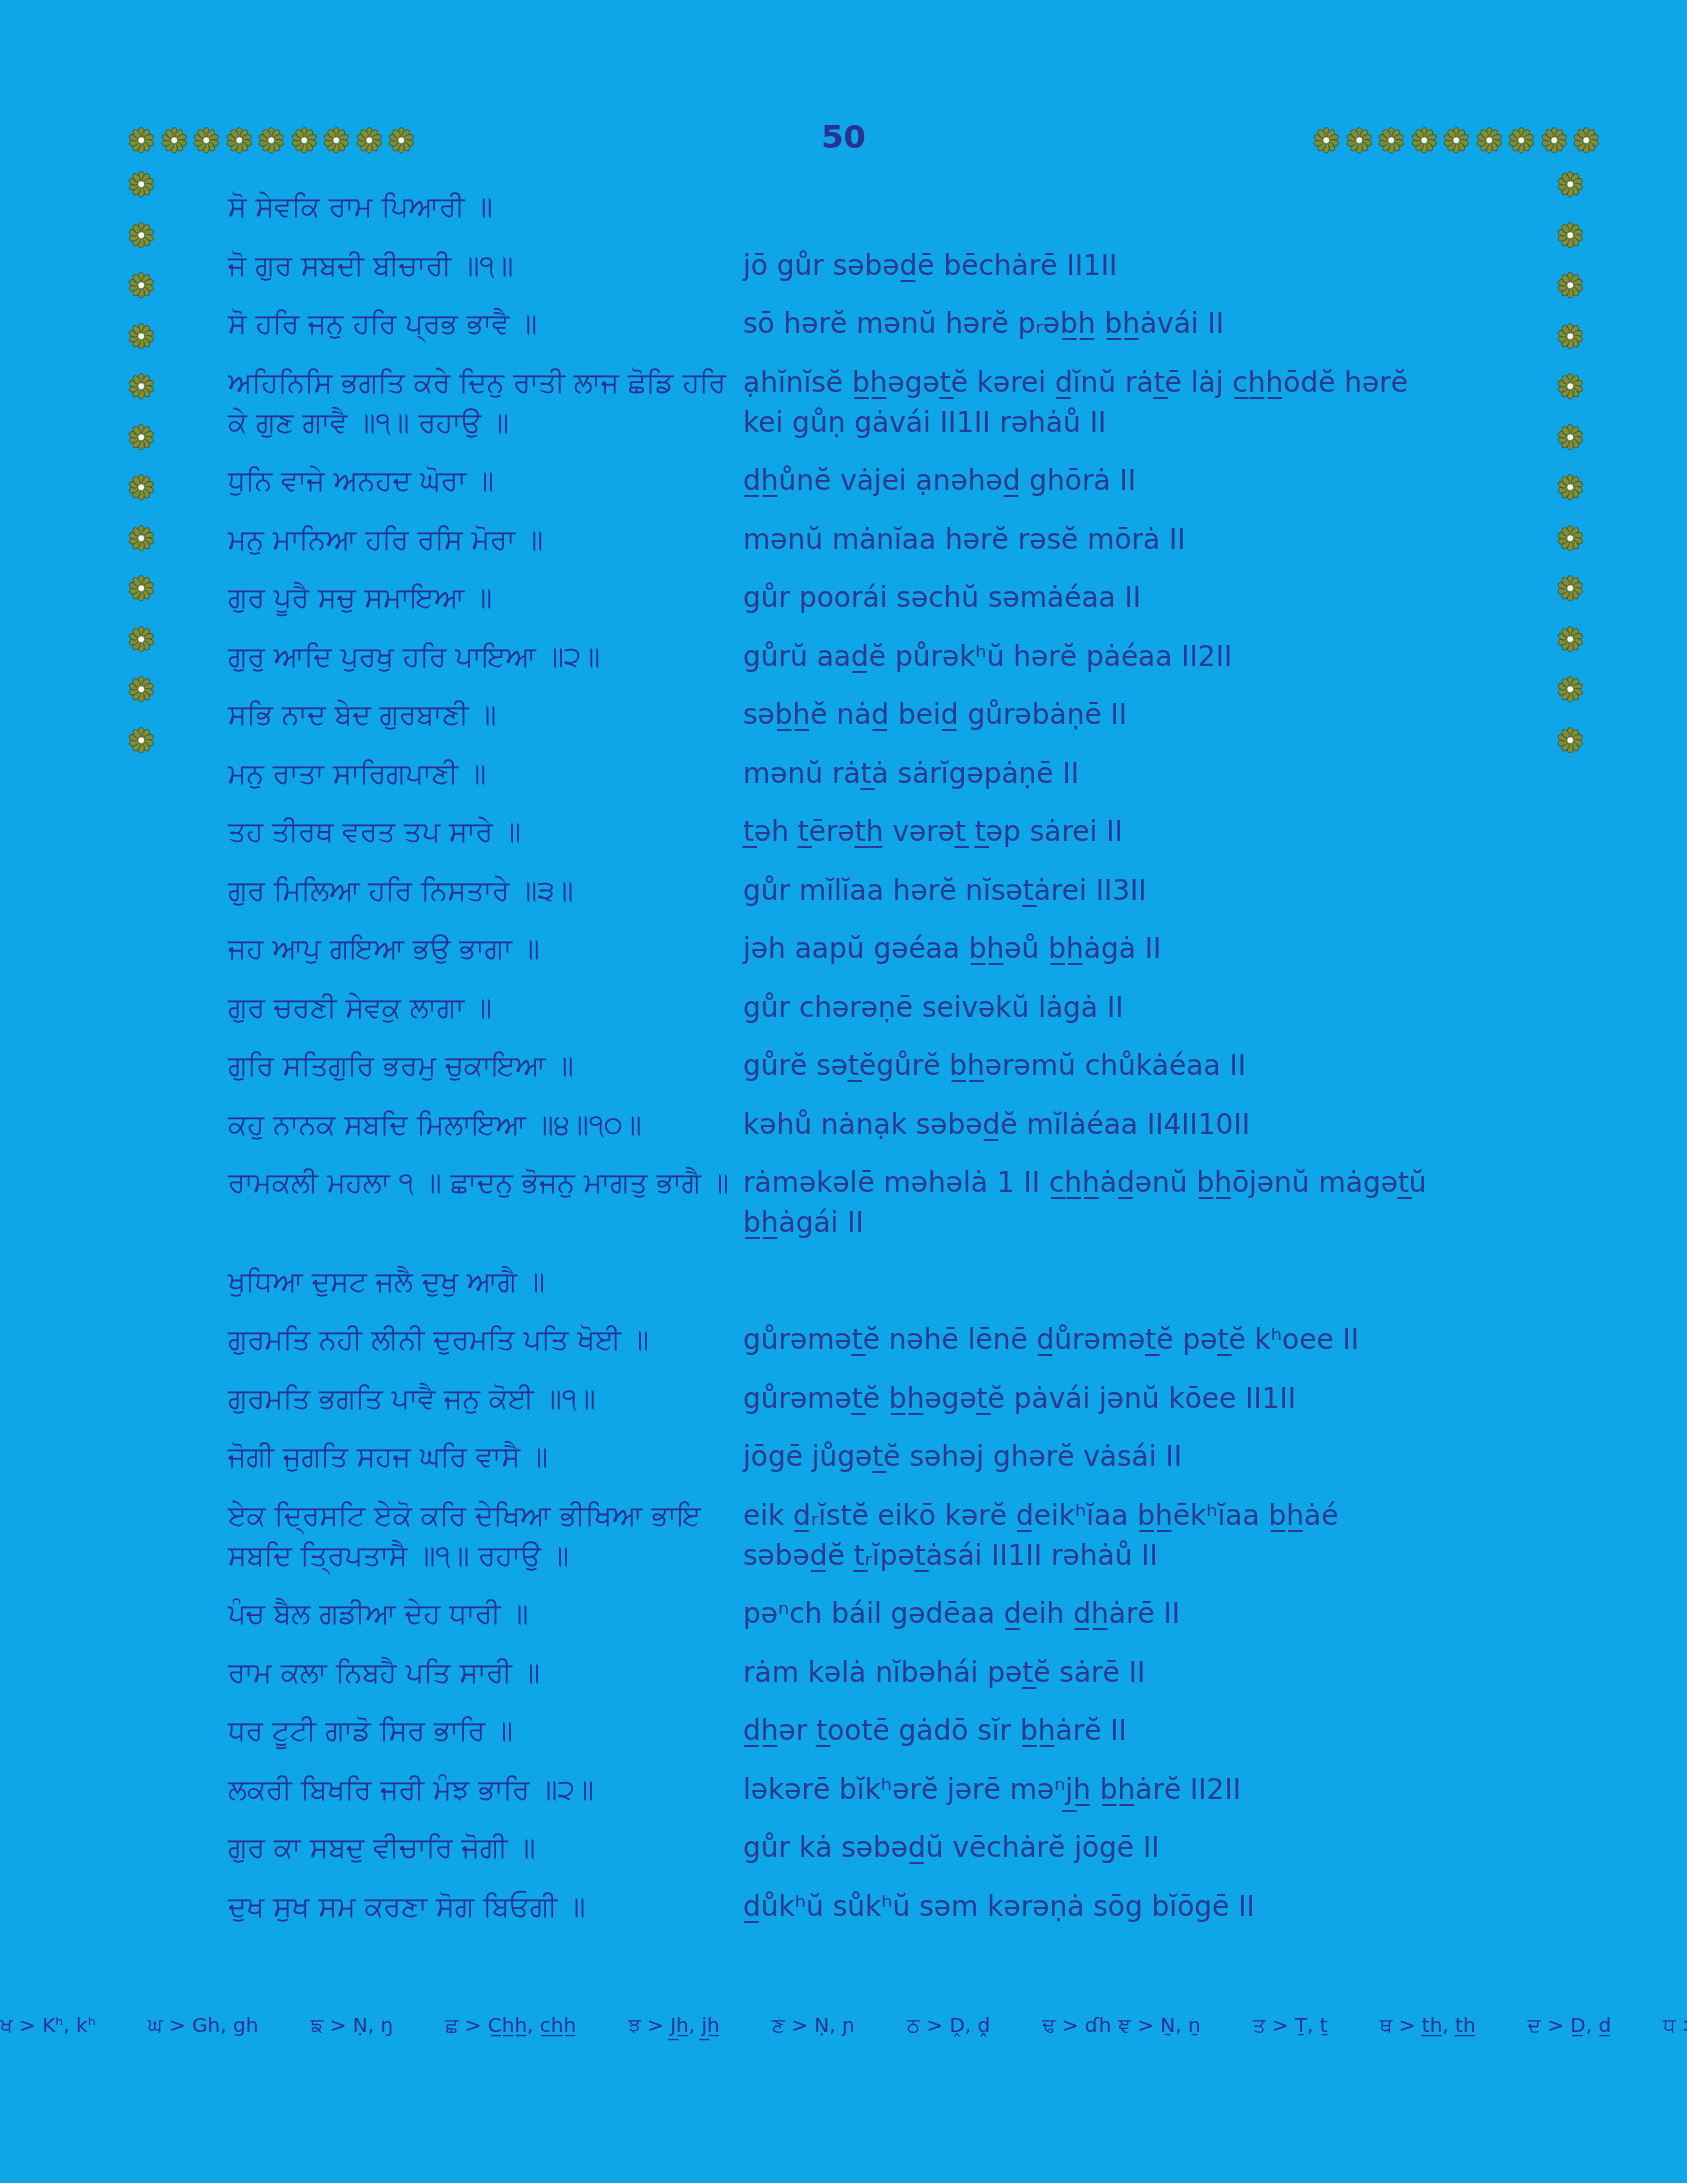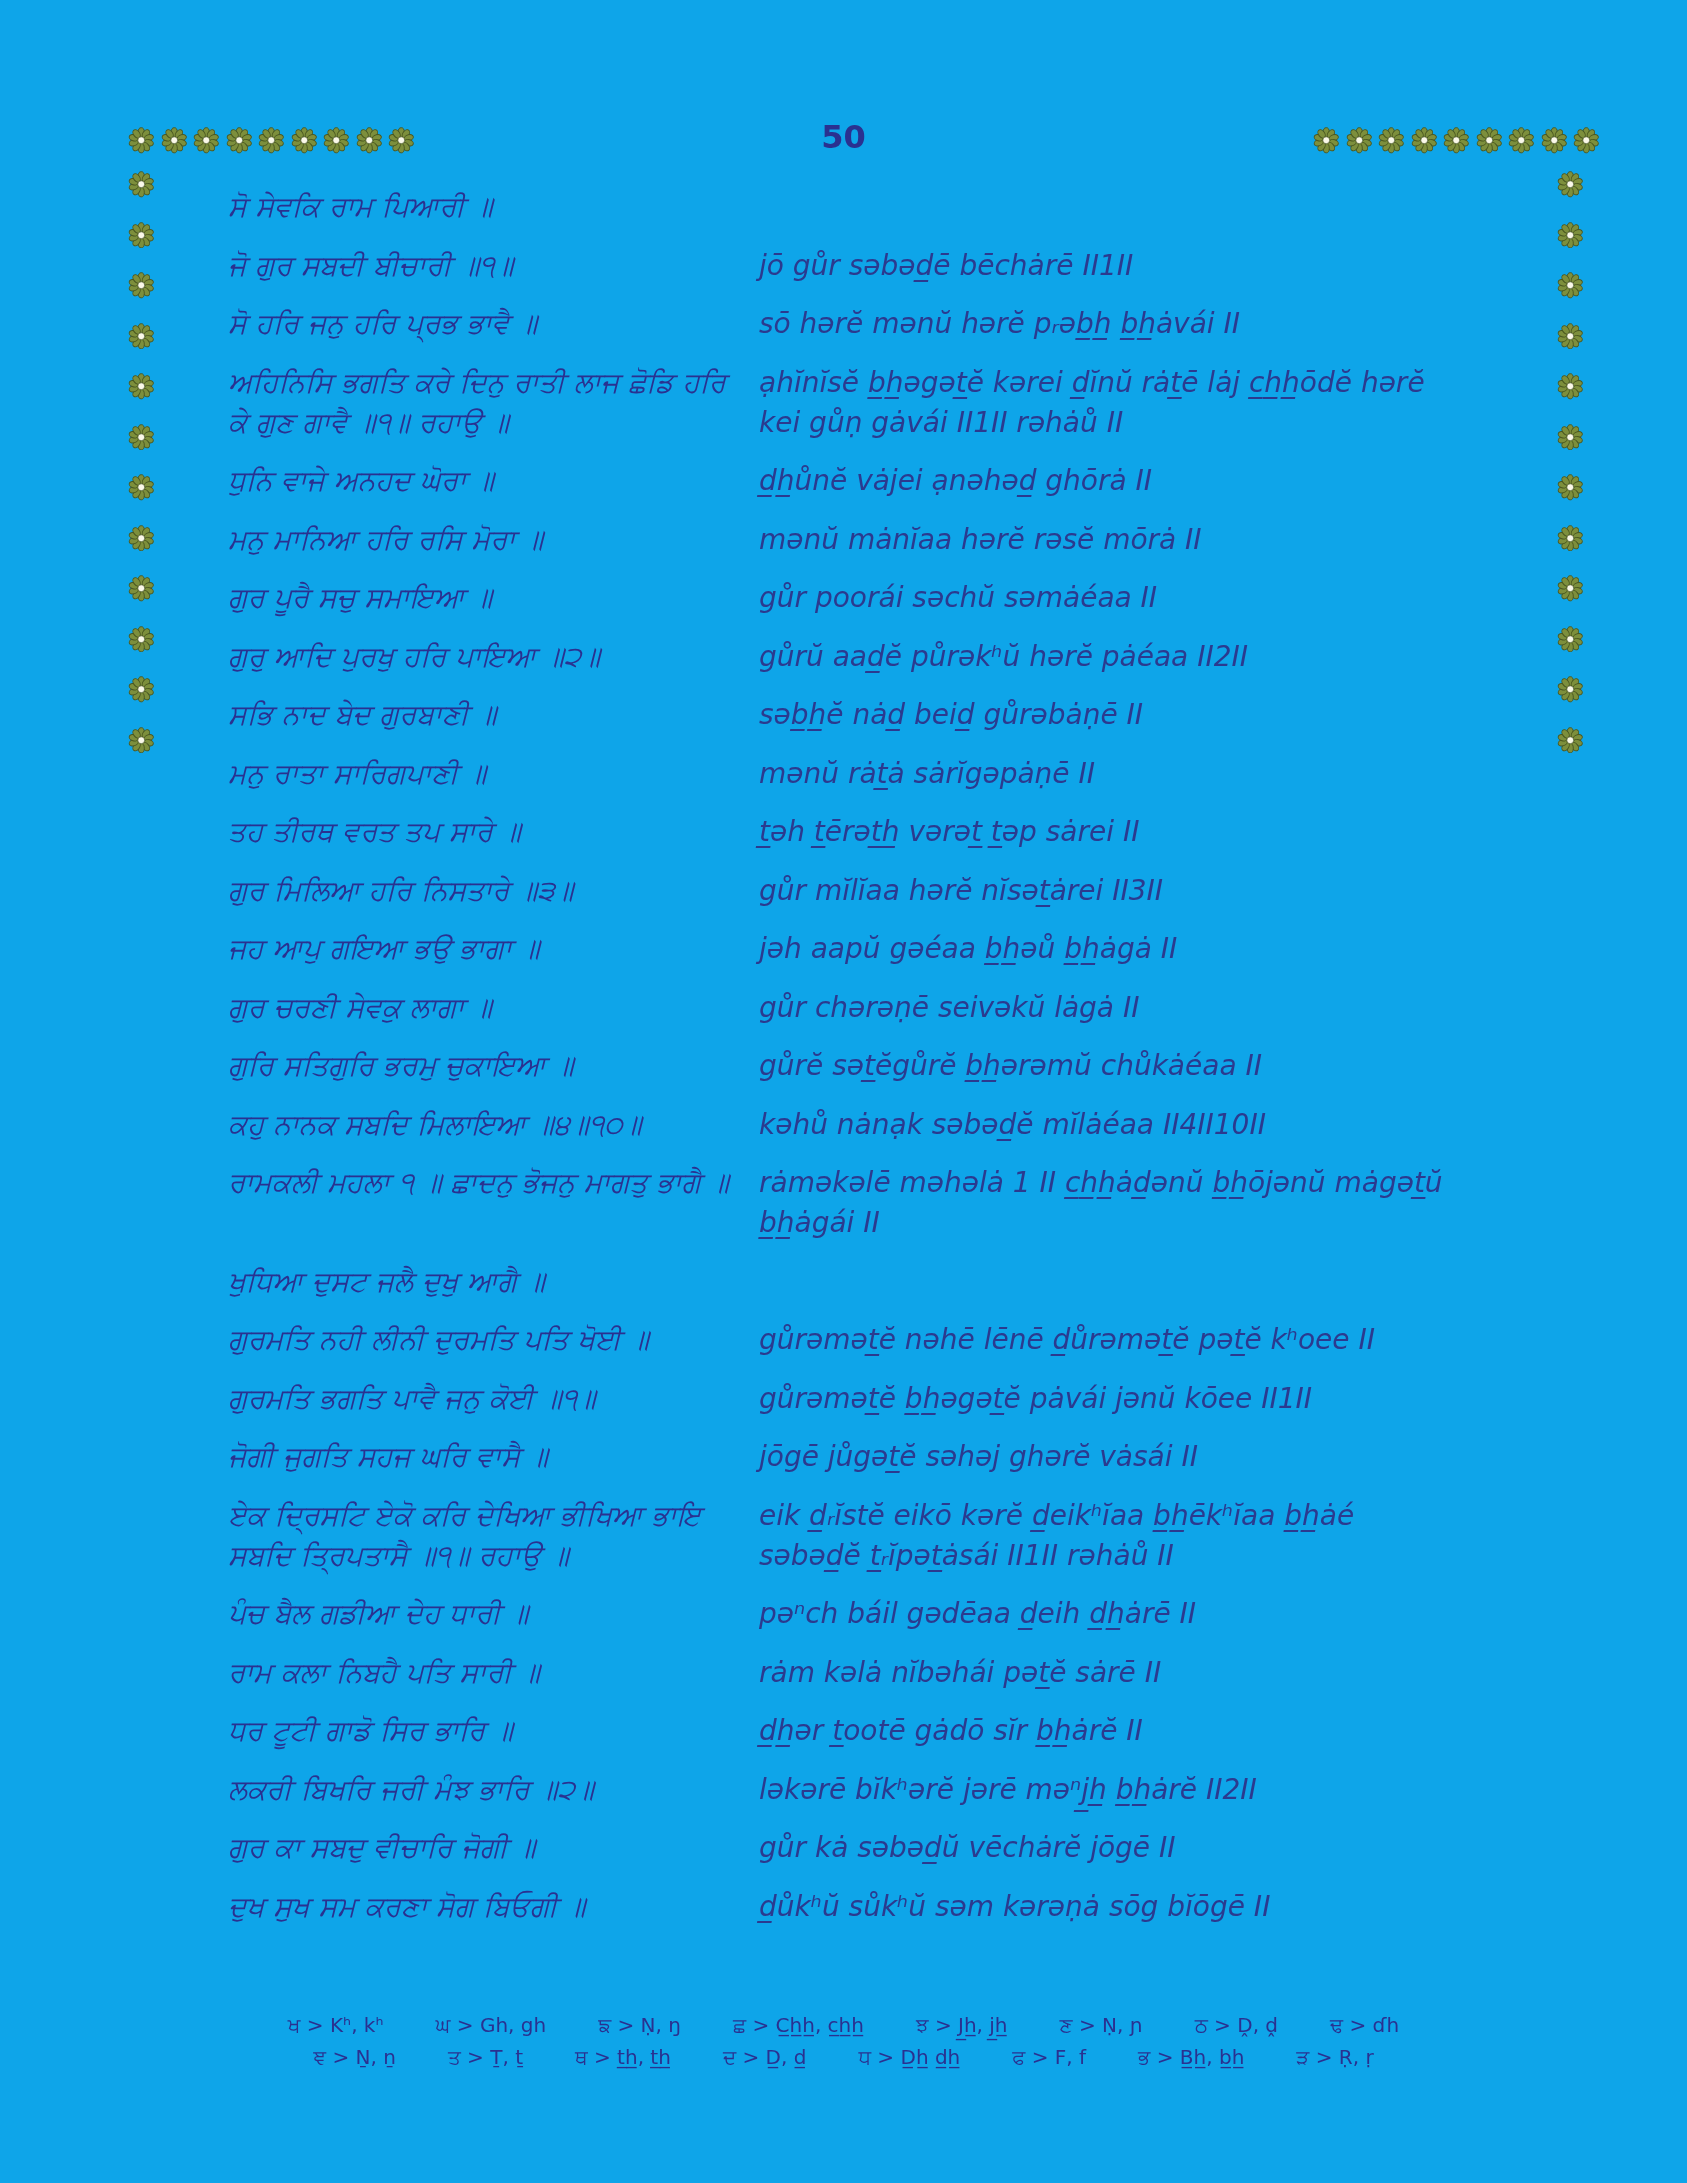--- a/index.html
+++ b/index.html
@@ -25,33 +25,32 @@
   .decor-row-right{left:1313px;top:127px;}
   .decor-col-right{left:1557px;top:171px;}
   .flower{width:26.5px;height:26.5px;display:block;}
   
   .content{
     position:absolute;left:228px;top:187px;width:1317px;
   }
   .verse-row{
     display:grid;
     grid-template-columns:515px 1fr;
-    column-gap:16px;
+    column-gap:0;
     margin-bottom:18.5px;
     font-size:28px;
     line-height:40px;
-    font-style:italic;
   }
   .g-cell{color:#2A3190;padding-right:26.5px;}
   .t-cell{color:#2B3A8F;}
   .text-line{white-space:nowrap;}
   
   .legend{
     position:absolute;left:0;right:0;top:2013px;
-    display:flex;flex-direction:column;gap:6.6px;
+    display:flex;gap:6.6px;
     align-items:center;
     color:#2A3190;
   }
   .legend-row{
     display:flex;justify-content:center;gap:52px;
     font-size:20px;line-height:25px;
   }
   .legend-item{white-space:nowrap;}
 </style>
 </head>

